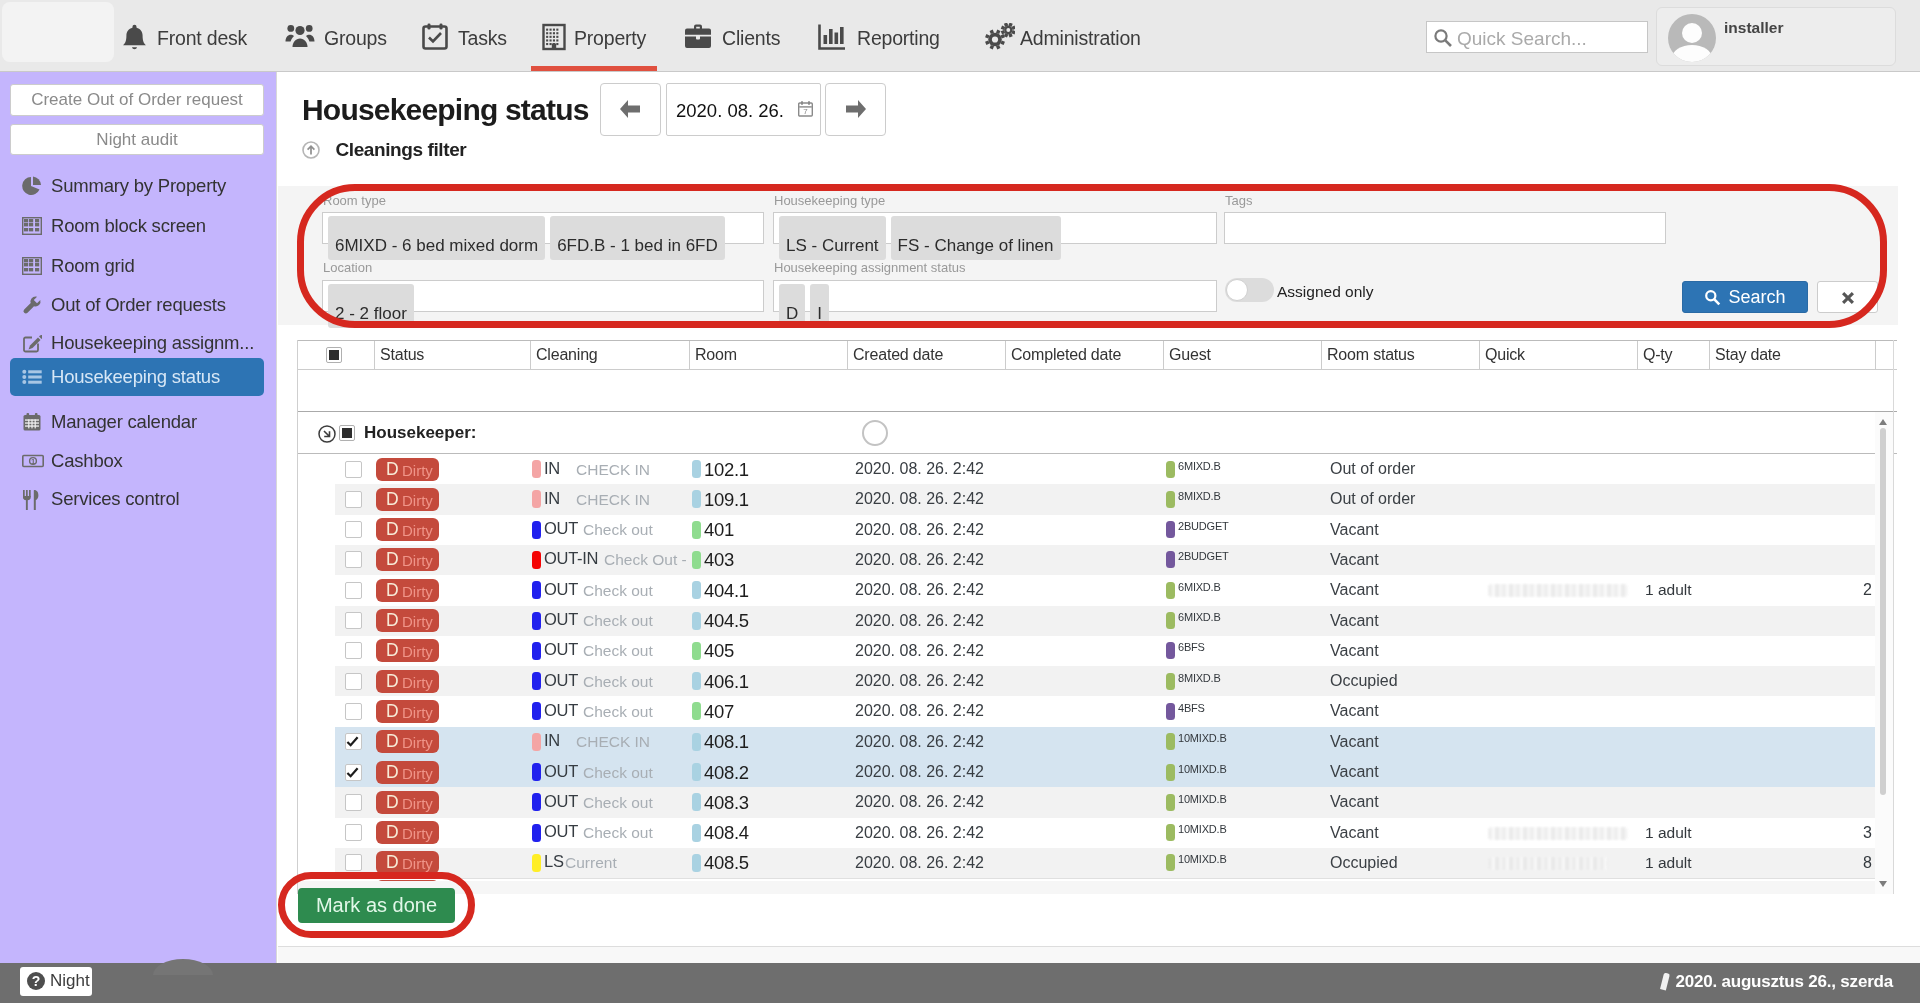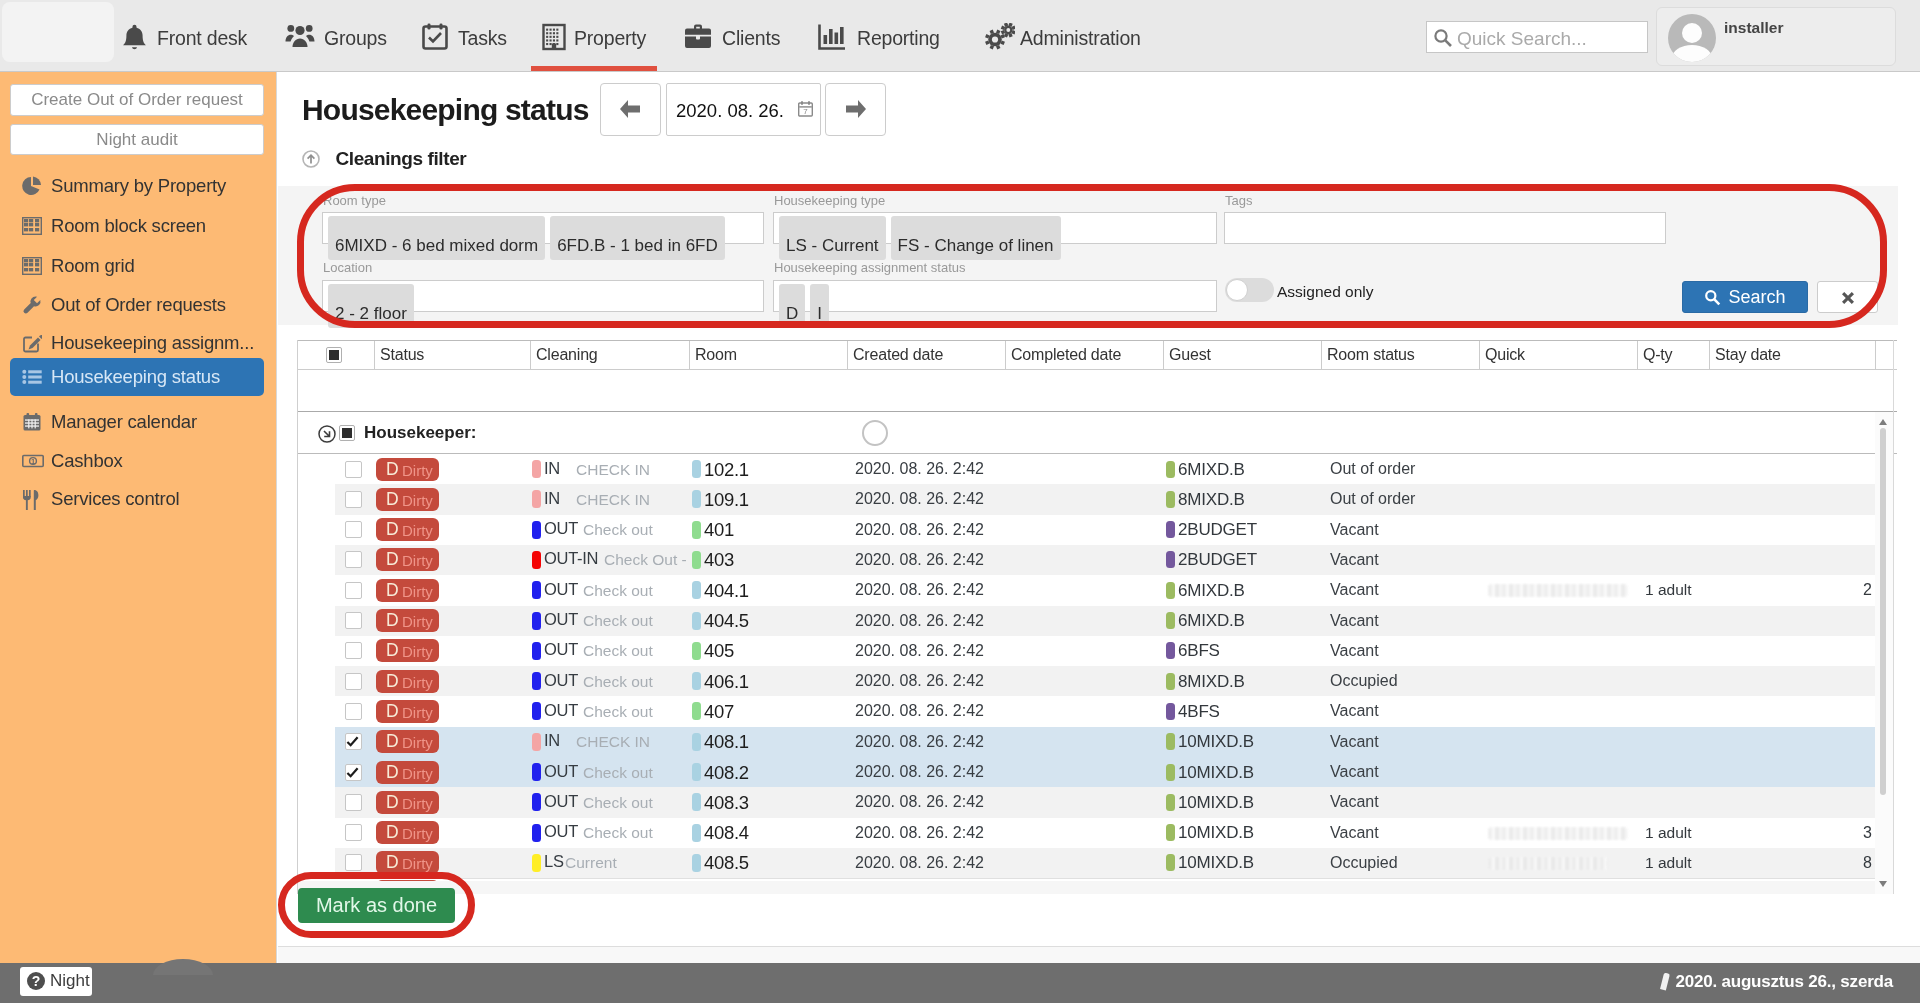--- a/index.html
+++ b/index.html
@@ -13,34 +13,34 @@
 #qsearch { position:absolute; left:1426px; top:21px; width:222px; height:32px; background:#fff; border:1px solid #c6c6c6; }
 #qsearch svg { position:absolute; left:6px; top:6px; }
 #qsearch span { position:absolute; left:30px; top:6px; font-size:19px; color:#aaa; }
 #userbox { position:absolute; left:1656px; top:7px; width:240px; height:59px; background:#ededed; border:1px solid #dcdcdc; border-radius:6px; }
 #avatar { position:absolute; left:11px; top:6px; width:48px; height:48px; border-radius:50%; background:#b9b9b9; overflow:hidden; }
 #avatar .head { position:absolute; left:14px; top:9px; width:20px; height:20px; border-radius:50%; background:#fdfdfd; }
 #avatar .body { position:absolute; left:4px; top:31px; width:40px; height:26px; border-radius:50%; background:#fdfdfd; }
 #uname { position:absolute; left:67px; top:11px; font-size:15.5px; font-weight:bold; color:#444; }
 
 
-#sidebar { position:absolute; left:0; top:72px; width:277px; height:891px; background:#fdba74; border-right:1px solid #d8d8d8; }
+#sidebar { position:absolute; left:0; top:72px; width:277px; height:891px; background:#c4b5fd; border-right:1px solid #d8d8d8; }
 .sbtn { position:absolute; left:10px; width:254px; background:#fff; border:1px solid #ccc; border-radius:3px; text-align:center; color:#8a8a8a; font-size:17px; }
 .mi { position:absolute; left:10px; width:254px; height:39px; font-size:18.5px; color:#333; letter-spacing:-0.2px; }
 .mi .mico { position:absolute; left:12px; top:9px; }
 .mi span+span { position:absolute; left:41px; top:8px; white-space:nowrap; }
 .mi.sel { background:#2d74b4; border-radius:5px; height:38px; color:#d7e7f6; }
 
 
 #content { position:absolute; left:278px; top:72px; width:1642px; height:891px; background:#fff; }
 #title { position:absolute; left:24px; top:21px; font-size:30px; font-weight:bold; color:#1c1c1c; letter-spacing:-0.8px; }
 .navbtn { position:absolute; top:11px; width:61px; height:53px; background:#fff; border:1px solid #ccc; border-radius:4px; }
 #datebox { position:absolute; left:388px; top:11px; width:155px; height:53px; background:#fff; border:1px solid #ccc; border-radius:2px; }
 #datebox .dtx { position:absolute; left:9px; top:16px; font-size:18.5px; color:#111; }
-#cfhead { position:absolute; left:24px; top:76px; }
+#cfhead { position:absolute; left:24px; top:67px; }
 #cfhead svg { vertical-align:-3px; }
 #cfhead b { font-size:19px; color:#222; margin-left:11px; letter-spacing:-0.4px; }
 
 
 #fpanel { position:absolute; left:0; top:114px; width:1620px; height:139px; background:#f4f4f4; }
 .flab { position:absolute; font-size:13px; color:#999; }
 .finput { position:absolute; background:#fff; border:1px solid #ccc; height:32px; }
 .ftag { display:inline-block; margin:3px 0 0 5px; padding:20px 7px 4px; background:#dcdcdc; border-radius:3px; font-size:17px; color:#2c2c2c; white-space:nowrap; }
 #redring { position:absolute; left:19px; top:112px; width:1590px; height:144px; border:7px solid #d6281f; border-radius:58px; z-index:10; }
 #toggle { position:absolute; left:947px; top:92px; width:49px; height:24px; background:#dcdcdc; border-radius:12px; }
@@ -75,21 +75,21 @@
 .row .cb { left:48px; top:6.5px; width:17px; height:17px; border:1.5px solid #c6c6c6; }
 .row .badge { position:absolute; left:79px; top:3.5px; width:63px; height:23px; background:#c44a3c; border-radius:6px; color:#fff; }
 .row .badge b { position:absolute; left:10px; top:1px; font-size:17.5px; font-weight:normal; color:#f7ecd8; }
 .row .badge i { position:absolute; left:26px; top:4px; font-style:normal; font-size:15px; color:#ef9488; }
 .pill { position:absolute; top:6px; width:9px; height:18px; border-radius:3.5px; }
 .row .cmain { position:absolute; left:247px; top:4.5px; font-size:16.5px; color:#363c42; letter-spacing:-0.3px; }
 .row .csub  { position:absolute; top:6.5px; font-size:15.5px; color:#a8aeb4; white-space:nowrap; }
 .row .room  { position:absolute; left:407px; top:4.5px; font-size:18.5px; color:#1d1d1d; letter-spacing:-0.3px; }
 .row .cdate { position:absolute; left:558px; top:6px; font-size:16px; color:#383d42; }
 .pill.tp { top:6.5px; width:9px; height:17px; }
-.row .rtype { position:absolute; left:881px; top:5.5px; font-size:17px; color:#33383d; letter-spacing:-0.2px; }
+.row .rtype { position:absolute; left:881px; top:5.5px; font-size:11px; color:#33383d; letter-spacing:-0.2px; }
 .row .rstat { position:absolute; left:1033px; top:6px; font-size:16px; color:#3a3f44; }
 .gblur { position:absolute; left:1191px; top:9px; height:13px; border-radius:4px;
          background:repeating-linear-gradient(90deg,#ececec 0 4px,#fafafa 4px 7px,#e7e7e7 7px 11px,#f5f5f5 11px 14px); filter:blur(1px); opacity:.85; }
 .qty  { position:absolute; left:1348px; top:6px; font-size:15.5px; color:#33383d; }
 .stay { position:absolute; left:1505px; top:6px; width:70px; text-align:right; font-size:16px; color:#33383d; }
 
 
 
 
 #sbar { position:absolute; left:1578px; top:72px; width:18px; height:482px; background:#fbfbfb; }

